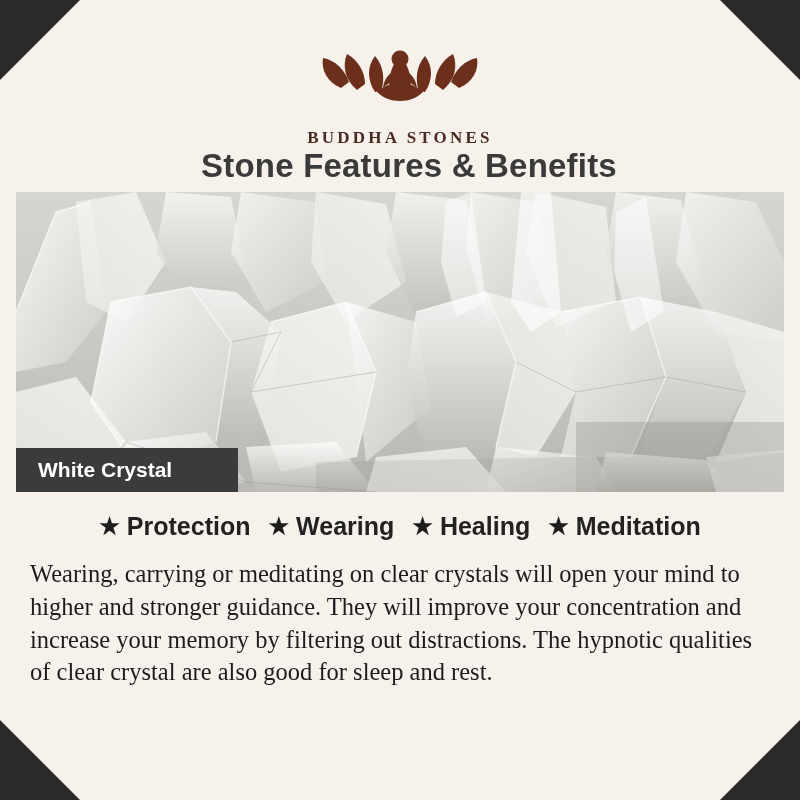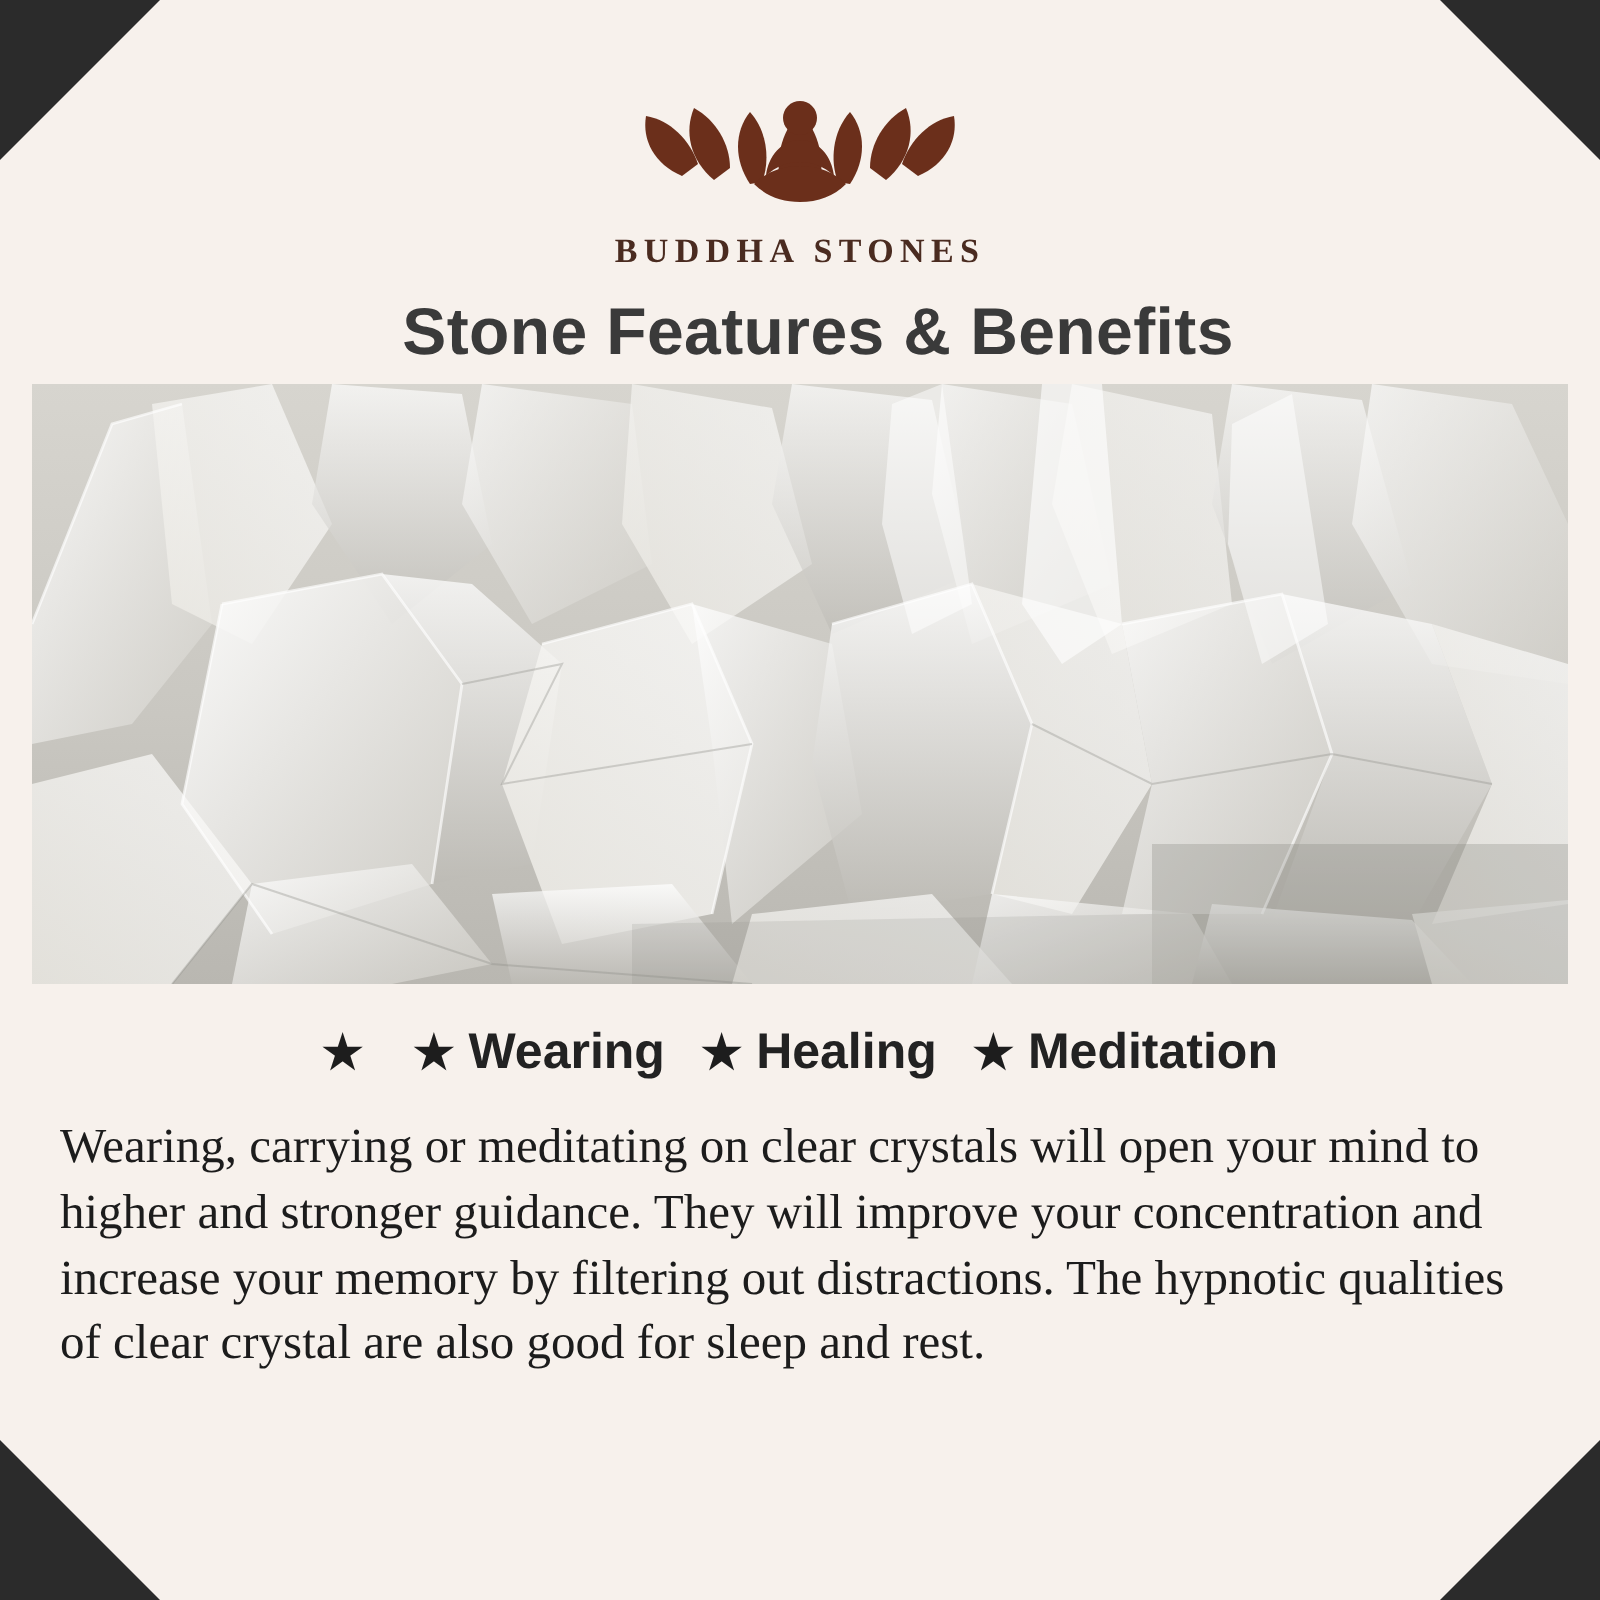--- a/index.html
+++ b/index.html
@@ -51,21 +51,21 @@
     top: 26px;
     left: 0;
     width: 800px;
     text-align: center;
   }
   .logo-mark {
     display: block;
     margin: 0 auto;
   }
   .brand-name {
-    margin-top: 2px;
+    margin-top: 14px;
     font-size: 17px;
     letter-spacing: 3.2px;
     font-weight: bold;
     color: #4a2b20;
     font-family: "Liberation Serif", serif;
   }
   .title-band {
     position: absolute;
     left: 0;
     top: 140px;
@@ -270,24 +270,28 @@
         <path d="M215 150 L265 140 L235 200 L360 180"></path>
         <path d="M500 170 L560 200 L650 185 L730 200"></path>
         <path d="M70 300 L110 250 L230 290 L360 300"></path>
       </g>
 
       <polygon points="560,230 768,230 768,300 560,300" fill="#7e7c78" opacity="0.28"></polygon>
       <polygon points="300,270 560,265 560,300 300,300" fill="#8a8884" opacity="0.18"></polygon>
     </svg>
   </div>
 
+  <div class="caption">
+    <span>White Crystal</span>
+  </div>
 
   <div class="benefits">
     <div class="benefit">
       <span class="star">★</span>
+      <span>Protection</span>
     </div>
     <div class="benefit">
       <span class="star">★</span>
       <span>Wearing</span>
     </div>
     <div class="benefit">
       <span class="star">★</span>
       <span>Healing</span>
     </div>
     <div class="benefit">

